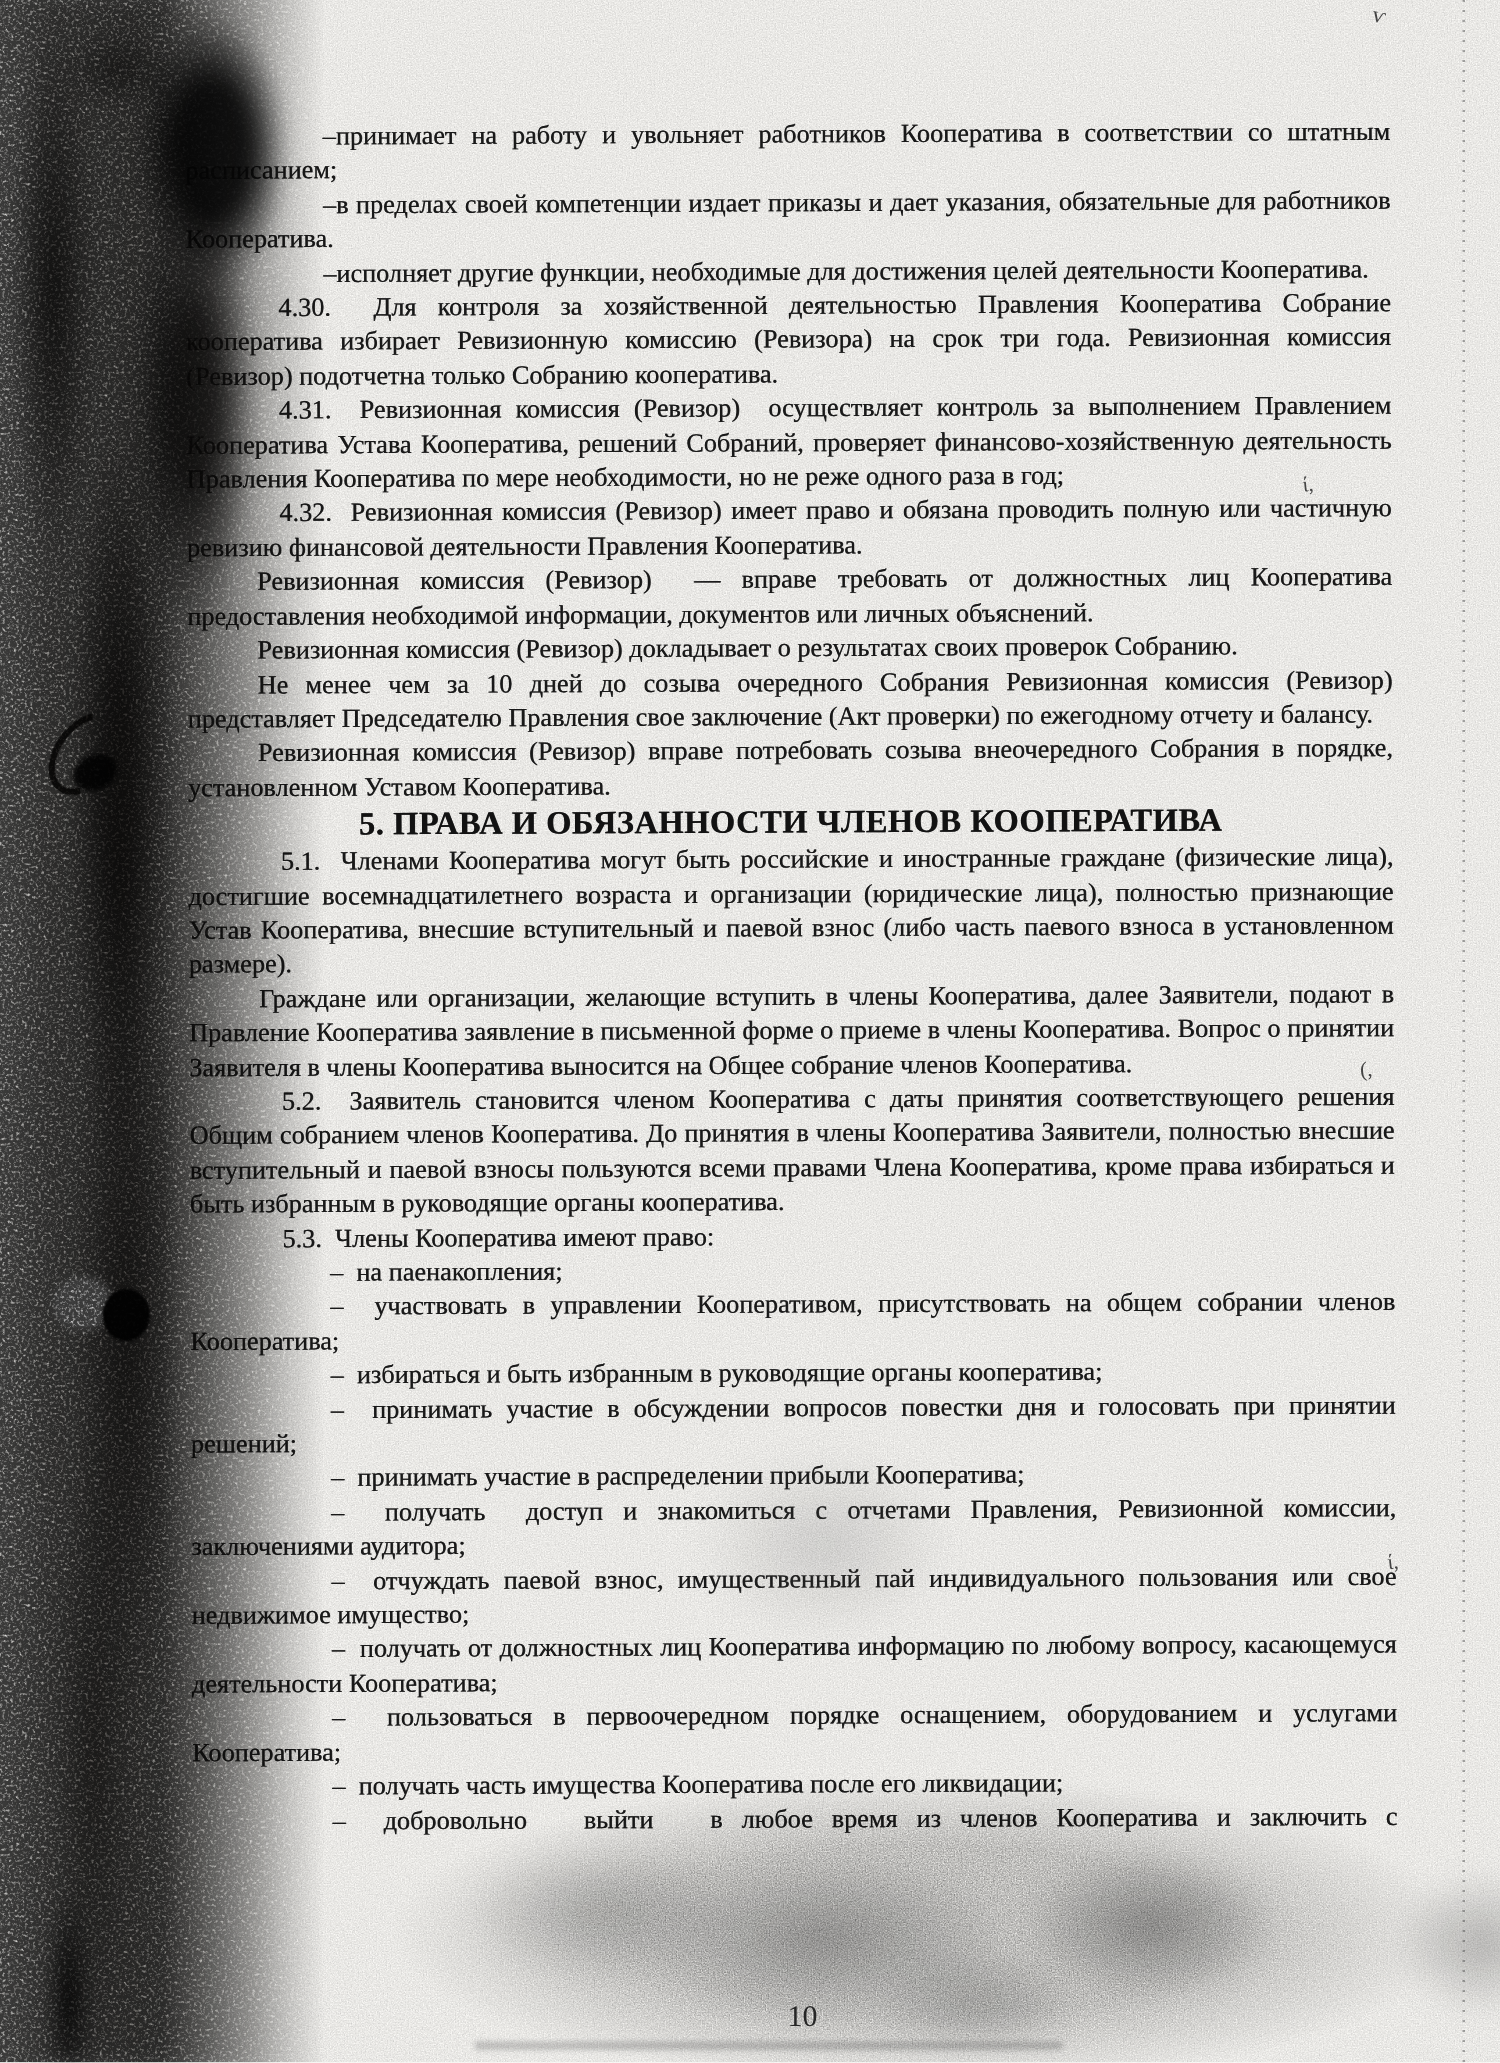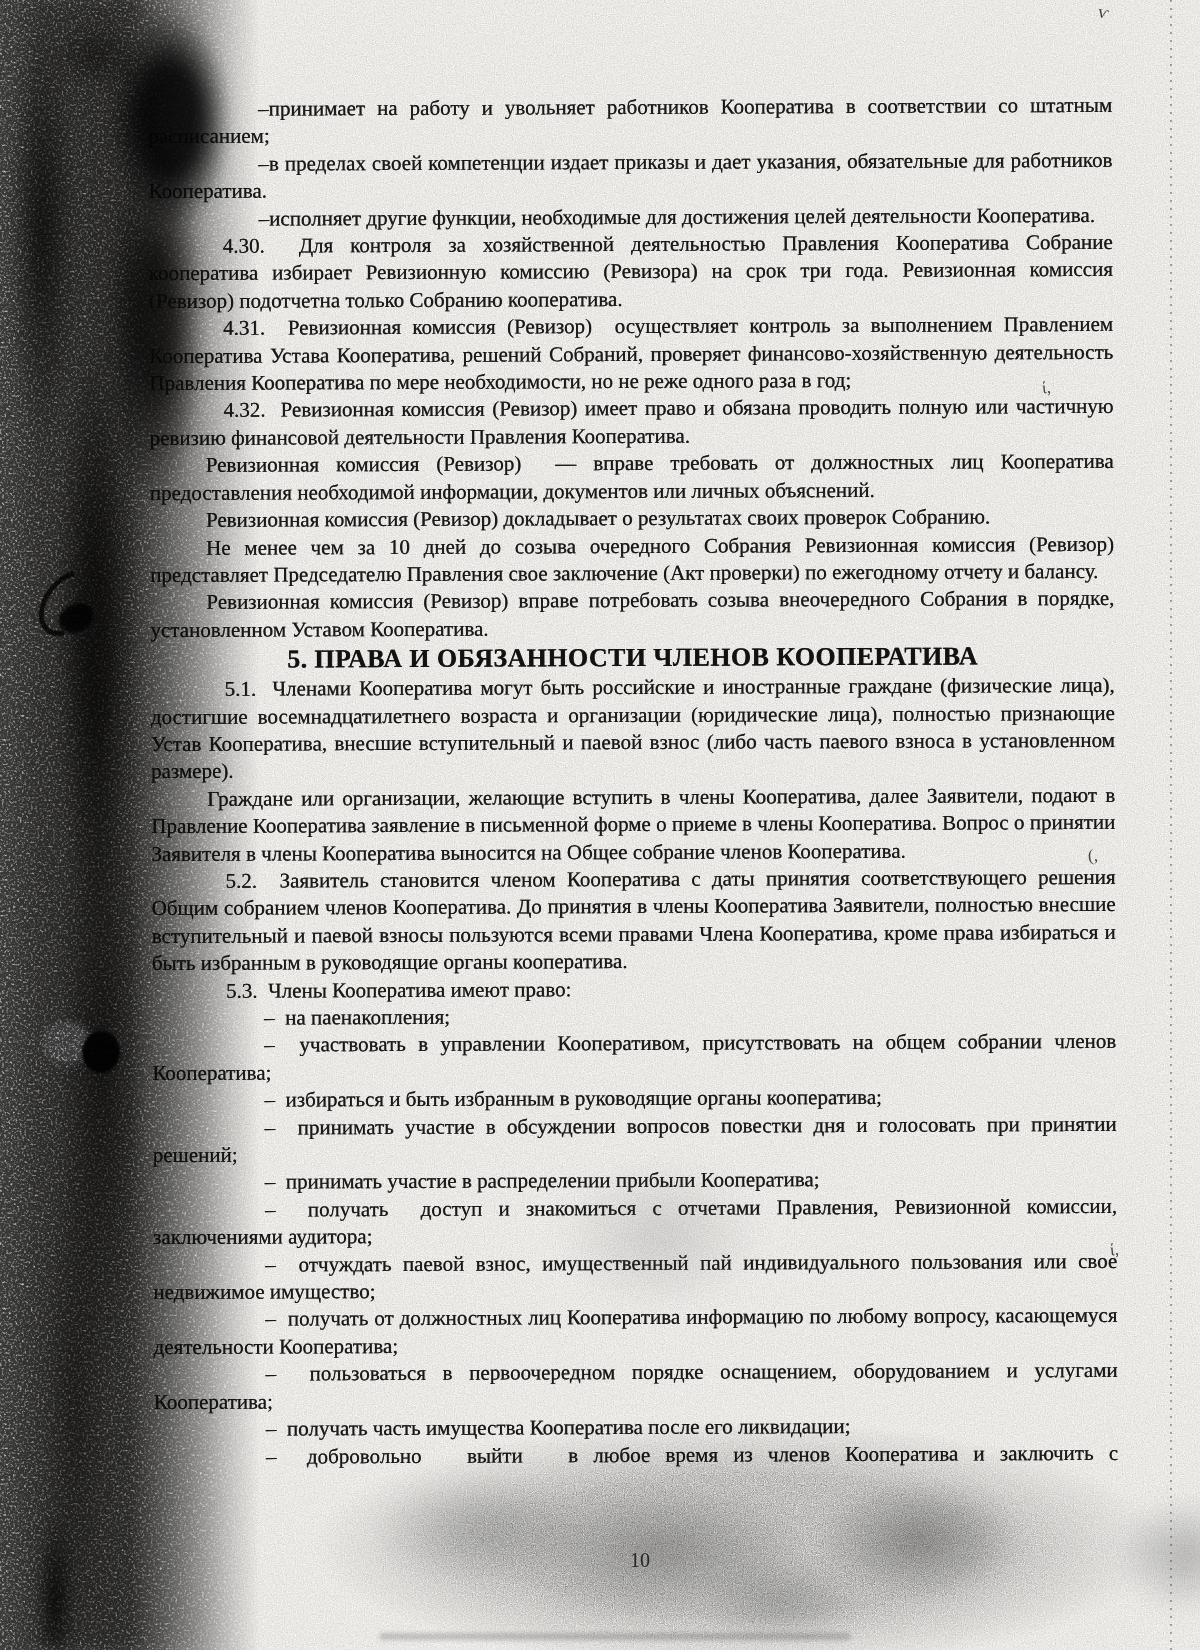--- a/index.html
+++ b/index.html
@@ -21,22 +21,22 @@
   .p-dash{text-indent:110px;}
   .p-num{text-indent:74px;}
   .p-plain{text-indent:56px;}
   .p-li{text-indent:112px;margin-top:4px;}
   .force-last{text-align-last:justify;}
   .h1{
     font-weight:bold;font-size:26px;line-height:32px;text-align:center;
     text-indent:0;margin:15px 0 9px 0;letter-spacing:.4px;color:#141414;
   }
   .pagenum{
-    position:absolute;left:630px;top:1549px;width:70px;z-index:6;
-    font-size:20px;color:#262626;text-align:left;
+    position:absolute;left:630px;top:1601px;width:70px;z-index:6;
+    font-size:24px;color:#262626;text-align:left;
   }
 
   
   .band-soft{
     position:absolute;left:0;top:0;width:260px;height:1650px;z-index:2;
     pointer-events:none;filter:blur(7px);
     background:
       radial-gradient(85px 150px at 170px 120px, rgba(12,12,12,.92) 0 35%, transparent 72%),
       radial-gradient(60px 45px at 95px 55px,   rgba(40,38,35,.55), transparent 75%),
       radial-gradient(70px 260px at 155px 320px, rgba(22,20,19,.82) 0 25%, transparent 72%),

